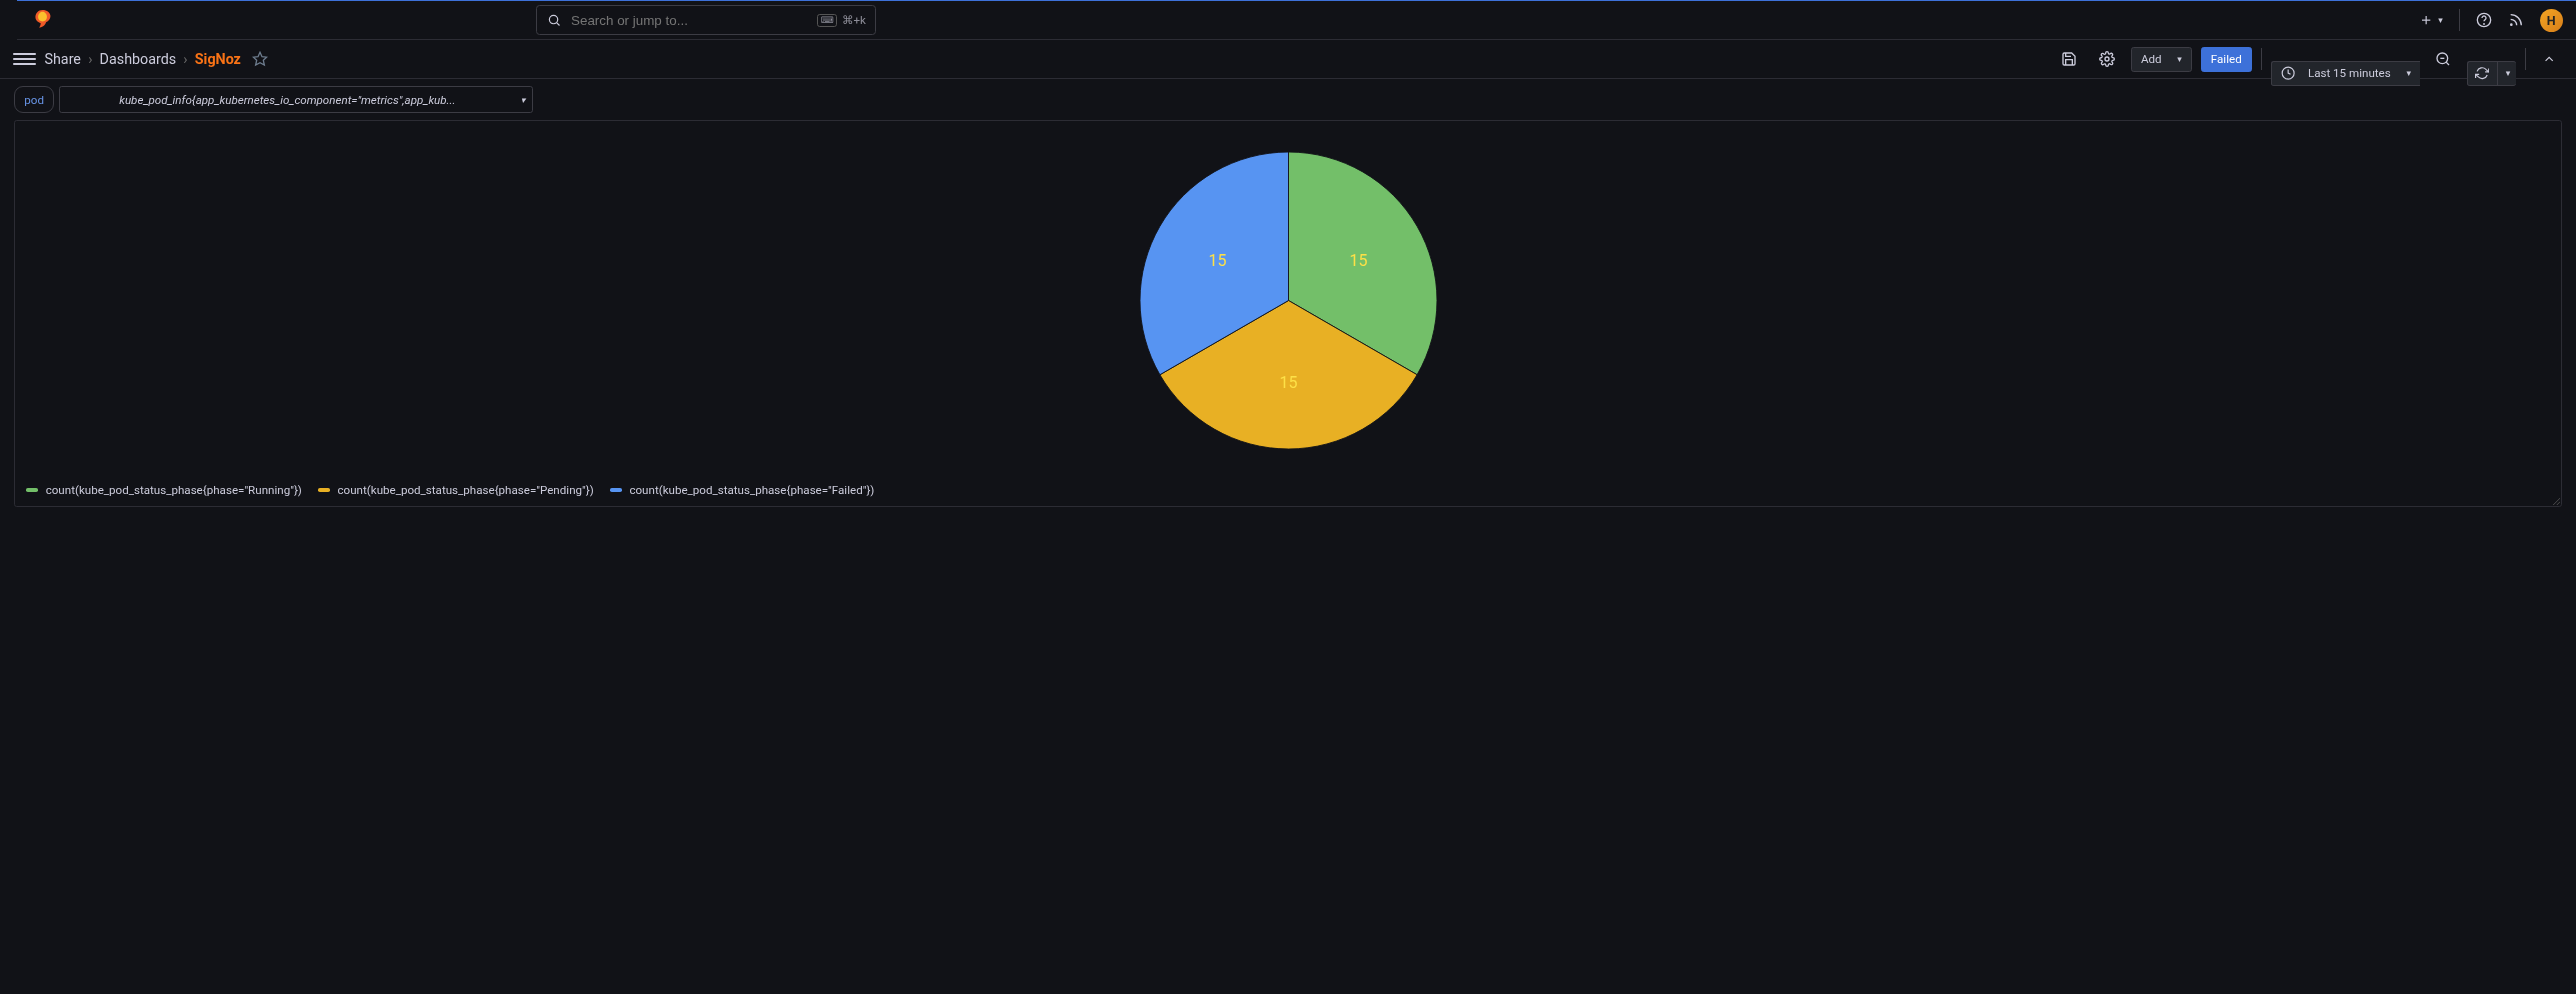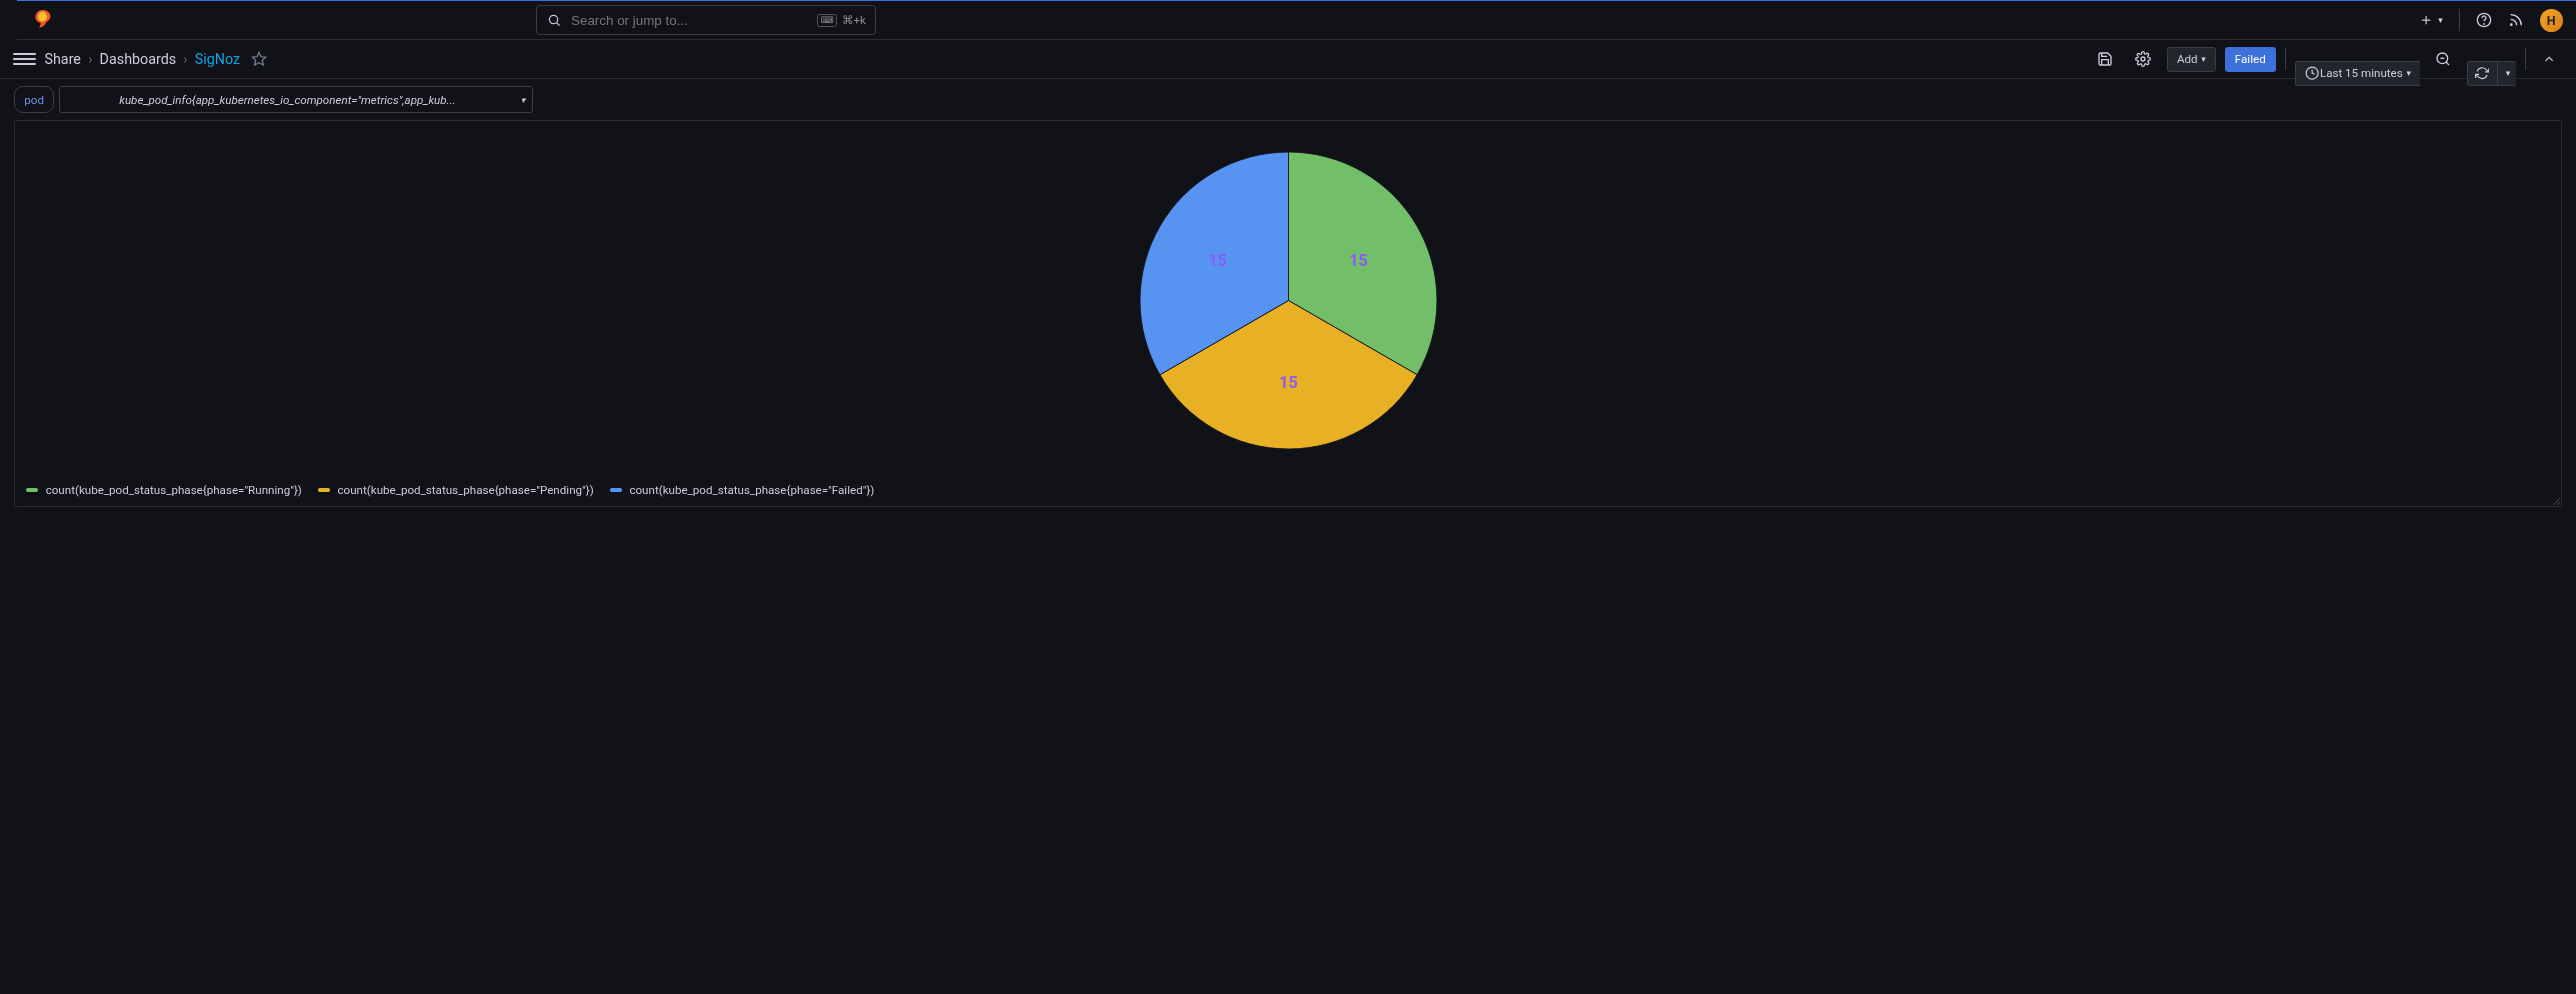--- a/index.html
+++ b/index.html
@@ -148,42 +148,43 @@
     }
     .breadcrumb a {
       color: #ccccdc;
       text-decoration: none;
       cursor: pointer;
     }
     .breadcrumb .sep {
       color: #666;
     }
     .breadcrumb .current {
-      color: #0ea5e9;
+      color: #f97316;
+      font-weight: bold;
     }
     .star-icon {
       color: #6e7d8f;
       cursor: pointer;
       margin-left: 3.6px;
     }
     .toolbar-right {
       display: flex;
       align-items: center;
       gap: 9px;
     }
     .btn {
       height: 25px;
       border-radius: 2.7px;
       border: 0.9px solid #3c3c44;
       background: #22252b;
       color: #ccccdc;
       padding: 0 9px;
       display: flex;
       align-items: center;
-      gap: 1px;
+      gap: 13px;
       cursor: pointer;
       font-size: 11.6px;
     }
     .btn-primary {
       background: #3d71d9;
       border-color: #3d71d9;
       color: #fff;
     }
     .btn-icon-only {
       width: 29px;
@@ -273,23 +274,23 @@
       justify-content: center;
       position: relative;
     }
     .pie-container {
       position: relative;
       width: 297px;
       height: 297px;
     }
     .pie-label {
       position: absolute;
-      color: #8b5cf6;
+      color: #fde047;
       font-size: 16px;
-      font-weight: 700;
+      font-weight: 400;
       transform: translate(-50%, -50%);
     }
     .legend {
       display: flex;
       gap: 16px;
       padding: 3.6px 10.7px 9px 10.7px;
       font-size: 11.6px;
       color: #ccccdc;
       align-items: center;
     }

